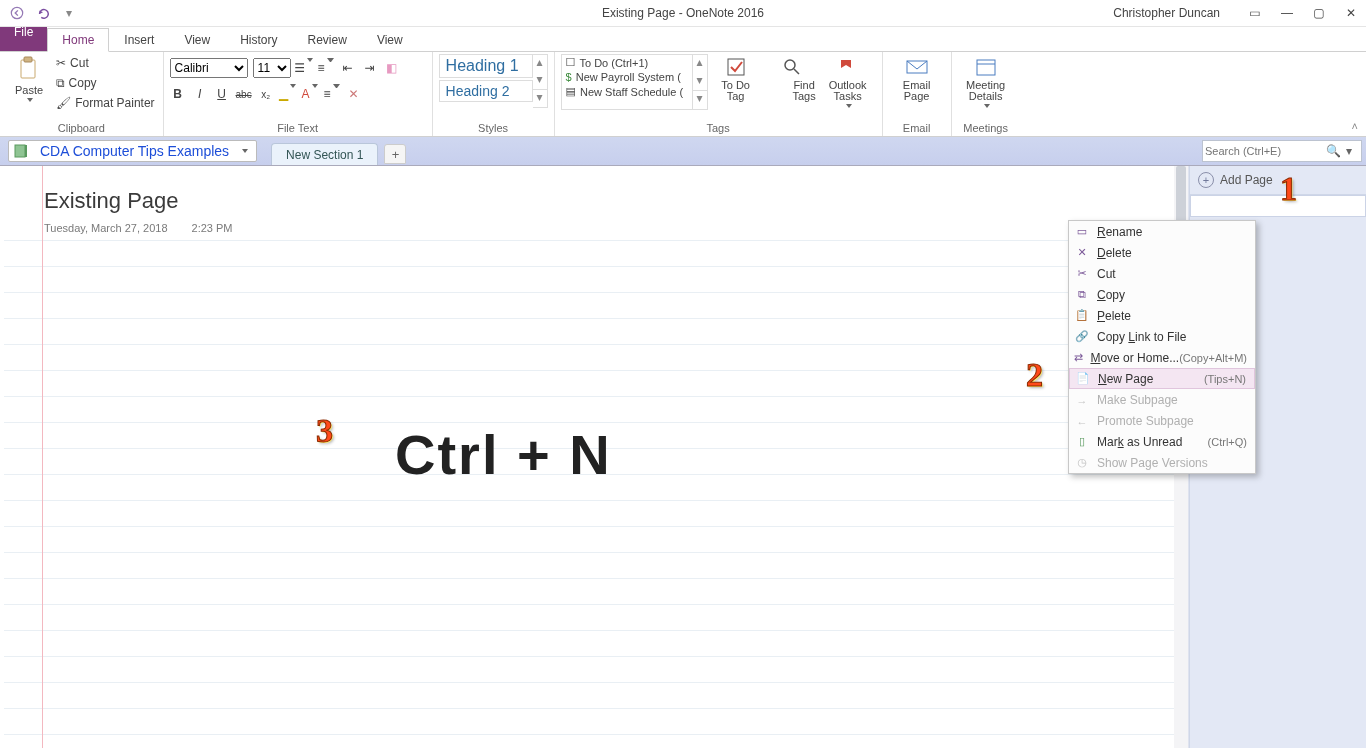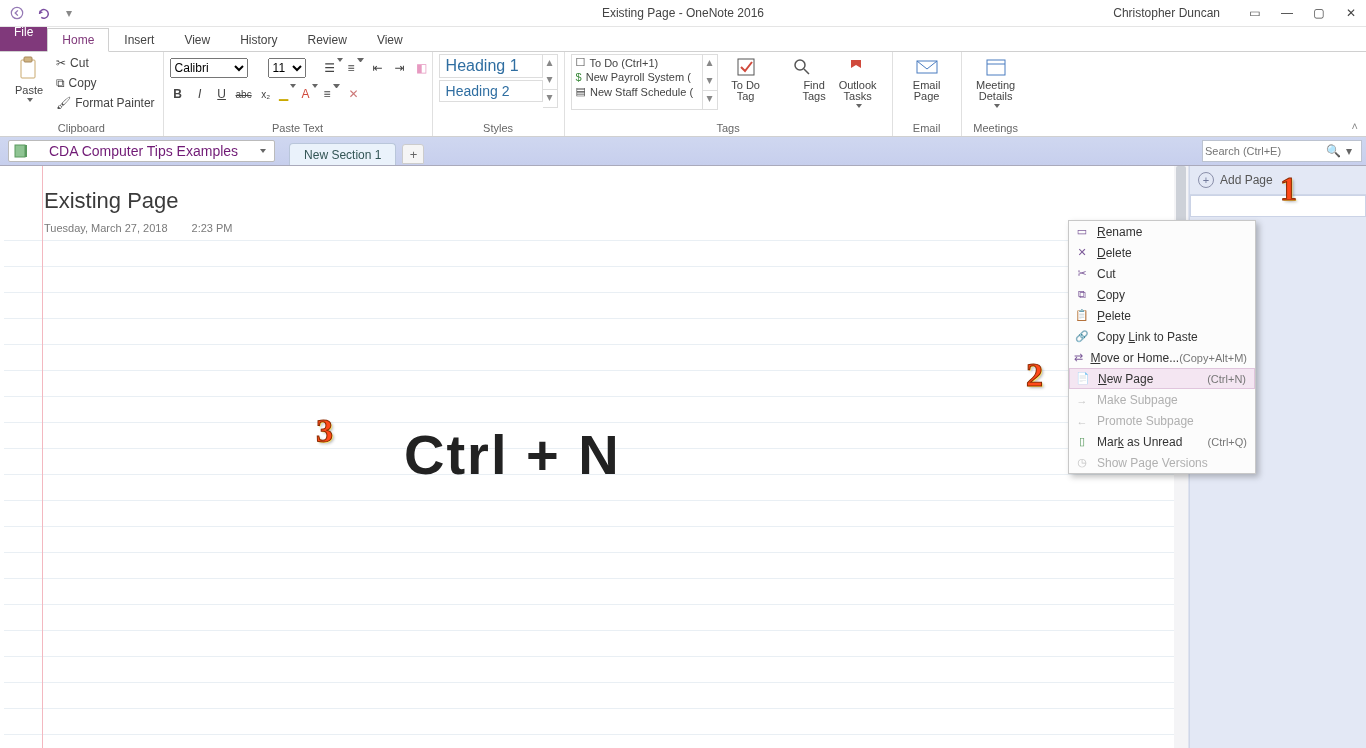--- a/index.html
+++ b/index.html
@@ -96,44 +96,44 @@
     padding:2px 6px 0 6px;
   }
   .ribbon-group .gbody { flex:1; display:flex; align-items:flex-start; }
   .ribbon-group .glabel {
     text-align:center; font-size:11px; color:#666; padding:2px 0;
   }
   .btn-col { display:flex; flex-direction:column; gap:2px; }
   .smallbtn { display:flex; align-items:center; gap:4px; font-size:12px; color:#444; height:18px; padding:0 2px;}
   .bigbtn { display:flex; flex-direction:column; align-items:center; justify-content:center; width:48px; padding:2px 4px; text-align:center; font-size:11px; color:#444; gap:2px;}
   select.font { height:20px; font-size:12px; }
-  .fontrow { display:flex; gap:20px; align-items:center; margin-bottom:4px;}
+  .fontrow { display:flex; gap:5px; align-items:center; margin-bottom:4px;}
   .fontbtns { display:flex; gap:6px; align-items:center;}
   .fontbtns span { font-size:12px; display:inline-flex; align-items:center; justify-content:center; width:16px; height:16px;}
   .tri-down { display:inline-block; width:0;height:0;border-left:3px solid transparent;border-right:3px solid transparent;border-top:4px solid #666; margin-left:2px; vertical-align:middle;}
-  .styles-box { width:104px; }
+  .styles-box { width:94px; }
   .styles-box .styleitem { border:1px solid #ddd; padding:2px 6px; font-size:14px; color:#2f6ea1; margin-bottom:2px;}
   .styles-box .styleitem:first-child { font-size:16px; }
   .tags-box { border:1px solid #ddd; width:130px; height:54px; overflow:hidden;}
   .tags-box .tagline { display:flex; gap:4px; align-items:center; padding:1px 4px; font-size:11px; }
   .collapse-caret {
     position:absolute; right:8px; bottom:4px; color:#888; font-size:11px;
   }
 
   
   .nbstrip {
     height:28px;
     background:linear-gradient(#cfd7f0,#c7cfed);
     border-bottom:1px solid #aab;
     display:flex;
     align-items:center;
     padding-left:8px;
     position:relative;
   }
-  .nbname { background:#fff; border:1px solid #bbb; border-radius:2px; padding:2px 8px 2px 4px; display:flex; align-items:center; gap:20px; font-size:14px; color:#701a75;}
+  .nbname { background:#fff; border:1px solid #bbb; border-radius:2px; padding:2px 8px 2px 4px; display:flex; align-items:center; gap:11px; font-size:14px; color:#1d4ed8;}
   .sectiontab {
     margin-left:14px;
     background:#eaf2fb;
     border:1px solid #b9c6da;
     border-bottom:none;
     border-radius:4px 4px 0 0;
     padding:4px 14px 3px 14px;
     font-size:12px;
     color:#355;
     position:relative;
@@ -176,21 +176,21 @@
     position:absolute; left:38px; top:0; bottom:0; width:1px; background:#f3b8c0;
   }
   .pagetitle {
     position:absolute; left:40px; top:22px; font-size:22px; color:#3a3a3a;
   }
   .pagedate {
     position:absolute; left:40px; top:56px; font-size:11px; color:#7a7a7a;
     display:flex; gap:24px;
   }
   .bodytext {
-    position:absolute; left:400px; top:256px;
+    position:absolute; left:391px; top:256px;
     font-family: Arial Black, Impact, sans-serif;
     font-weight:900; font-size:56px; color:#222; letter-spacing:2px;
   }
   .expandicon {
     position:absolute; right:2px; top:12px; color:#666; font-size:13px;
   }
   .scrollbar {
     position:absolute; right:0; top:0; bottom:0; width:14px; background:#f4f4f6;
   }
   .scrollbar .thumb { position:absolute; left:2px; right:2px; top:0; height:80px; background:#cdd1d8; border-radius:2px;}
@@ -348,21 +348,21 @@
         <span style="font-style:italic;">I</span>
         <span style="text-decoration:underline;">U</span>
         <span style="text-decoration:line-through; font-size:10px;">abc</span>
         <span style="font-size:10px;">x₂</span>
         <span style="color:#caa900;">▁<span class="tri-down"></span></span>
         <span style="color:#d04a3c;">A<span class="tri-down"></span></span>
         <span>≡<span class="tri-down"></span></span>
         <span style="color:#c77;">✕</span>
       </div>
     </div>
-    <div class="glabel">Paste Text</div>
+    <div class="glabel">File Text</div>
   </div>
 
   <div class="ribbon-group">
     <div class="gbody">
       <div class="styles-box">
         <div class="styleitem">Heading 1</div>
         <div class="styleitem">Heading 2</div>
       </div>
       <div style="width:14px; border:1px solid #ddd; border-left:none; height:52px; display:flex; flex-direction:column;">
         <div style="flex:1;text-align:center;color:#888;">▴</div>
@@ -512,31 +512,31 @@
   <div class="row">
     <span class="ic">⧉</span>
     <span class="lbl"><span class="u">C</span><span>opy</span></span>
   </div>
   <div class="row">
     <span class="ic">📋</span>
     <span class="lbl"><span class="u">P</span><span>elete</span></span>
   </div>
   <div class="row">
     <span class="ic">🔗</span>
-    <span class="lbl"><span>Copy </span><span class="u">L</span><span>ink to Paste</span></span>
+    <span class="lbl"><span>Copy </span><span class="u">L</span><span>ink to File</span></span>
   </div>
   <div class="row">
     <span class="ic">⇄</span>
     <span class="lbl"><span class="u">M</span><span>ove or Home...</span></span>
     <span class="sc">(Copy+Alt+M)</span>
   </div>
   <div class="row hover">
     <span class="ic">📄</span>
     <span class="lbl"><span class="u">N</span><span>ew Page</span></span>
-    <span class="sc">(Ctrl+N)</span>
+    <span class="sc">(Tips+N)</span>
   </div>
   <div class="row disabled">
     <span class="ic dis">→</span>
     <span class="lbl">Make Subpage</span>
   </div>
   <div class="row disabled">
     <span class="ic dis">←</span>
     <span class="lbl">Promote Subpage</span>
   </div>
   <div class="row">

